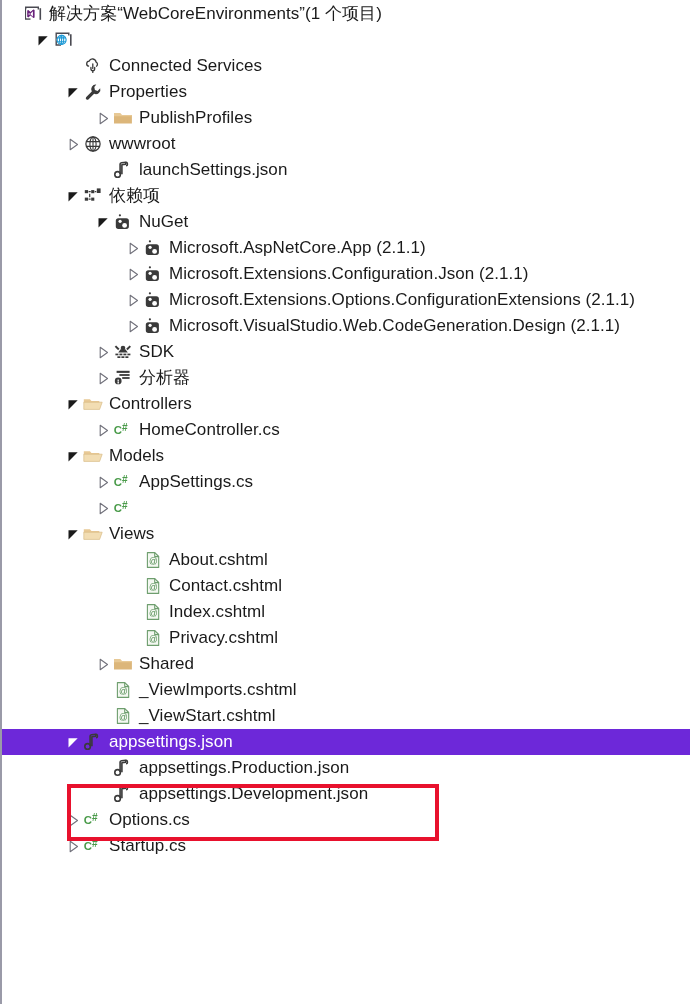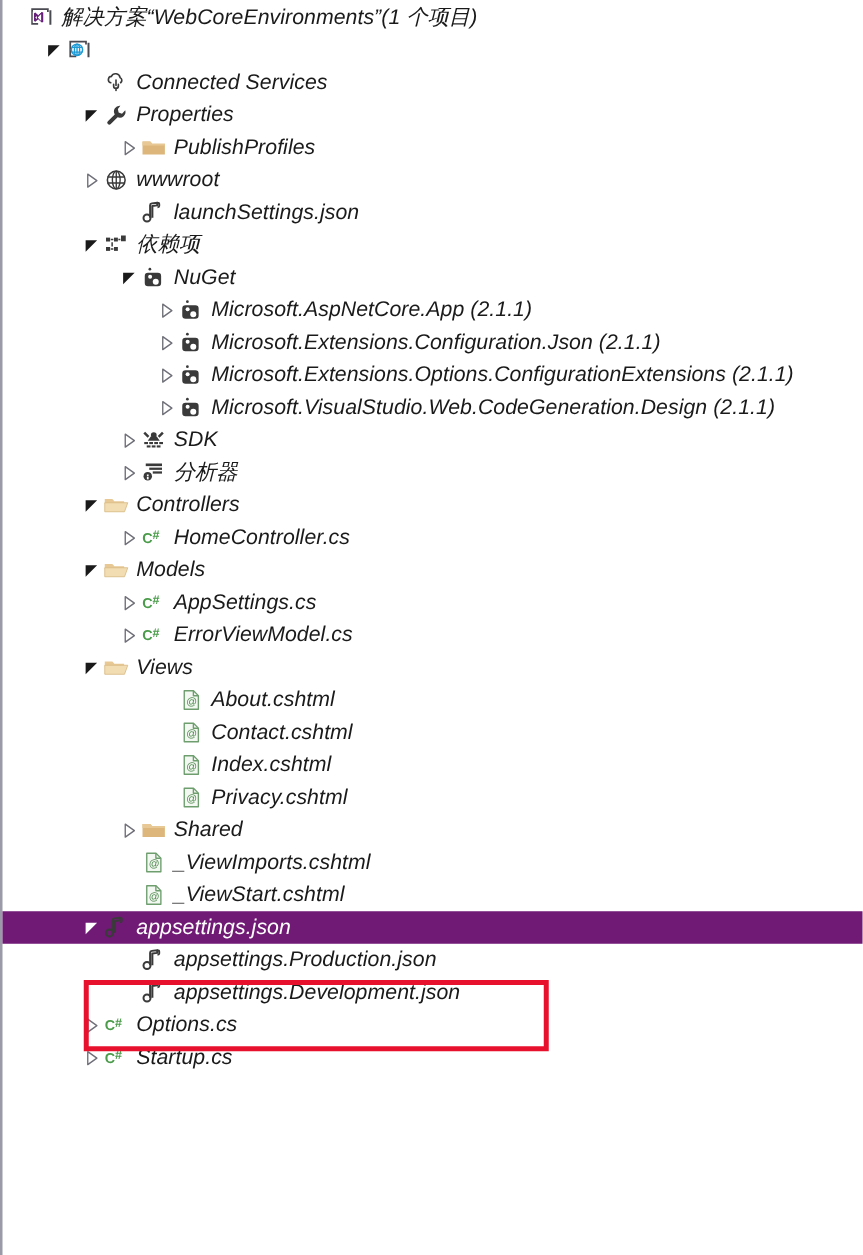--- a/index.html
+++ b/index.html
@@ -34,21 +34,21 @@
   .row {
     position: relative;
     height: 26px;
     display: flex;
     align-items: center;
     white-space: nowrap;
     font-size: 17px;
     color: #1a1a1a;
   }
   .row.selected {
-    background: #701a75;
+    background: #6d28d9;
     color: #ffffff;
   }
 
   
   .indent { display: inline-block; flex: 0 0 auto; }
 
   
   .exp {
     flex: 0 0 auto;
     width: 18px;
@@ -78,21 +78,20 @@
     display: inline-flex;
     align-items: center;
     justify-content: center;
   }
   .ico svg { display: block; }
 
   .label {
     flex: 0 0 auto;
     line-height: 22px;
     letter-spacing: 0.05px;
-    font-style: italic;
   }
   .label.bold { font-weight: bold; }
 
   
   #annotation-box {
     position: absolute;
     left: 65px;
     top: 784px;
     width: 372px;
     height: 57px;
@@ -425,21 +424,20 @@
           <svg width="14" height="13" viewBox="0 0 14 13">
             <path d="M3.2 1.3l7.3 5.2-7.3 5.2z" fill="none" stroke="#70707a" stroke-width="1.1" stroke-linejoin="round"></path>
           </svg>
         </span>
         <span class="ico">
           <svg width="24" height="20" viewBox="0 0 24 20">
             <text x="2" y="14.6" font-family="Liberation Sans, sans-serif" font-size="12.5" font-weight="bold" fill="#4a9b4a">C</text>
             <text x="11" y="11.6" font-family="Liberation Sans, sans-serif" font-size="11" font-weight="bold" fill="#4a9b4a">#</text>
           </svg>
         </span>
-        <span class="label">ErrorViewModel.cs</span>
       </div>
       <div class="row">
         <span class="indent" style="width: 62px;"></span>
         <span class="exp expanded">
           <svg width="14" height="13" viewBox="0 0 14 13">
             <path d="M1.5 2.2h9.2L1.5 11.4z" fill="currentColor"></path>
           </svg>
         </span>
         <span class="ico">
           <svg width="22" height="20" viewBox="0 0 22 20">

